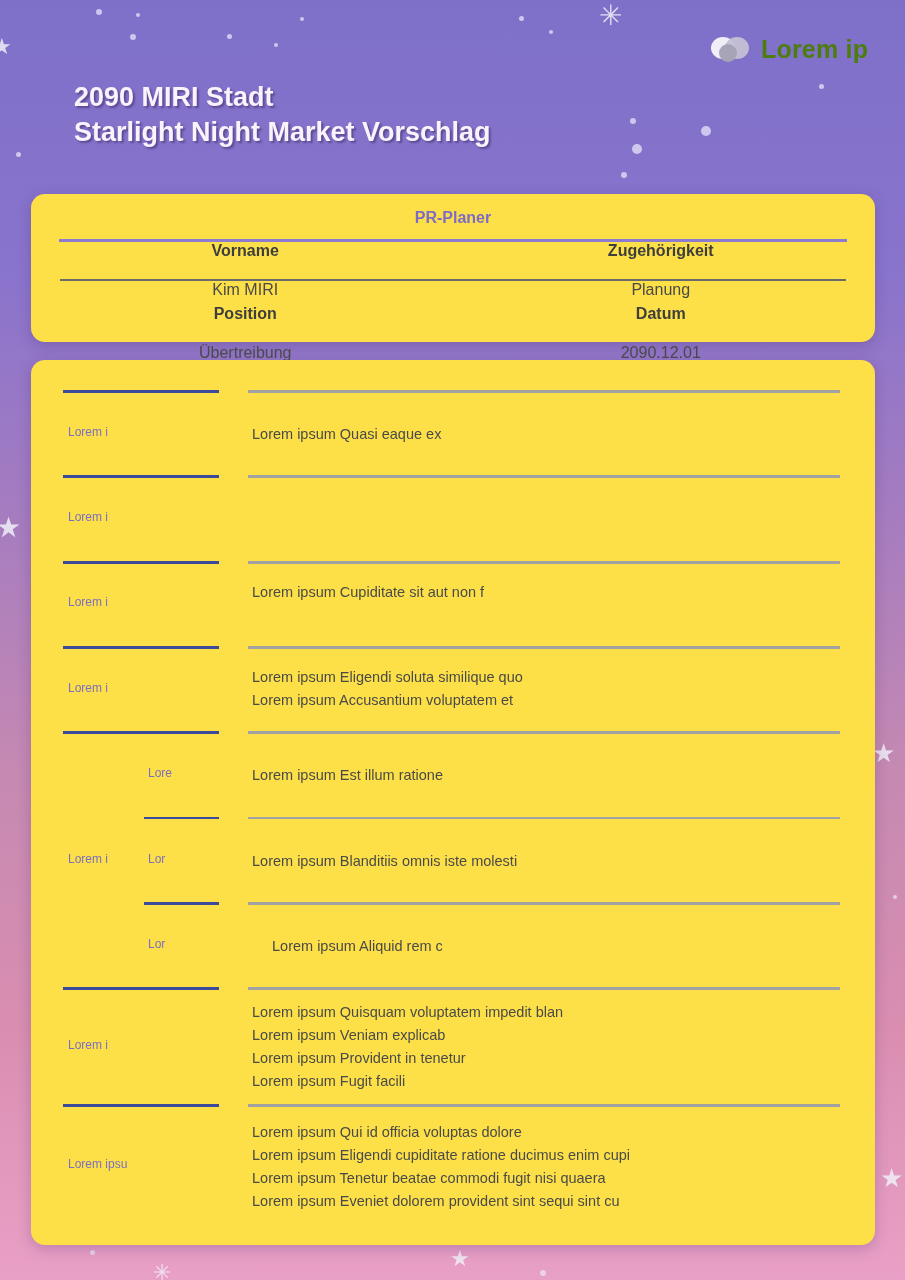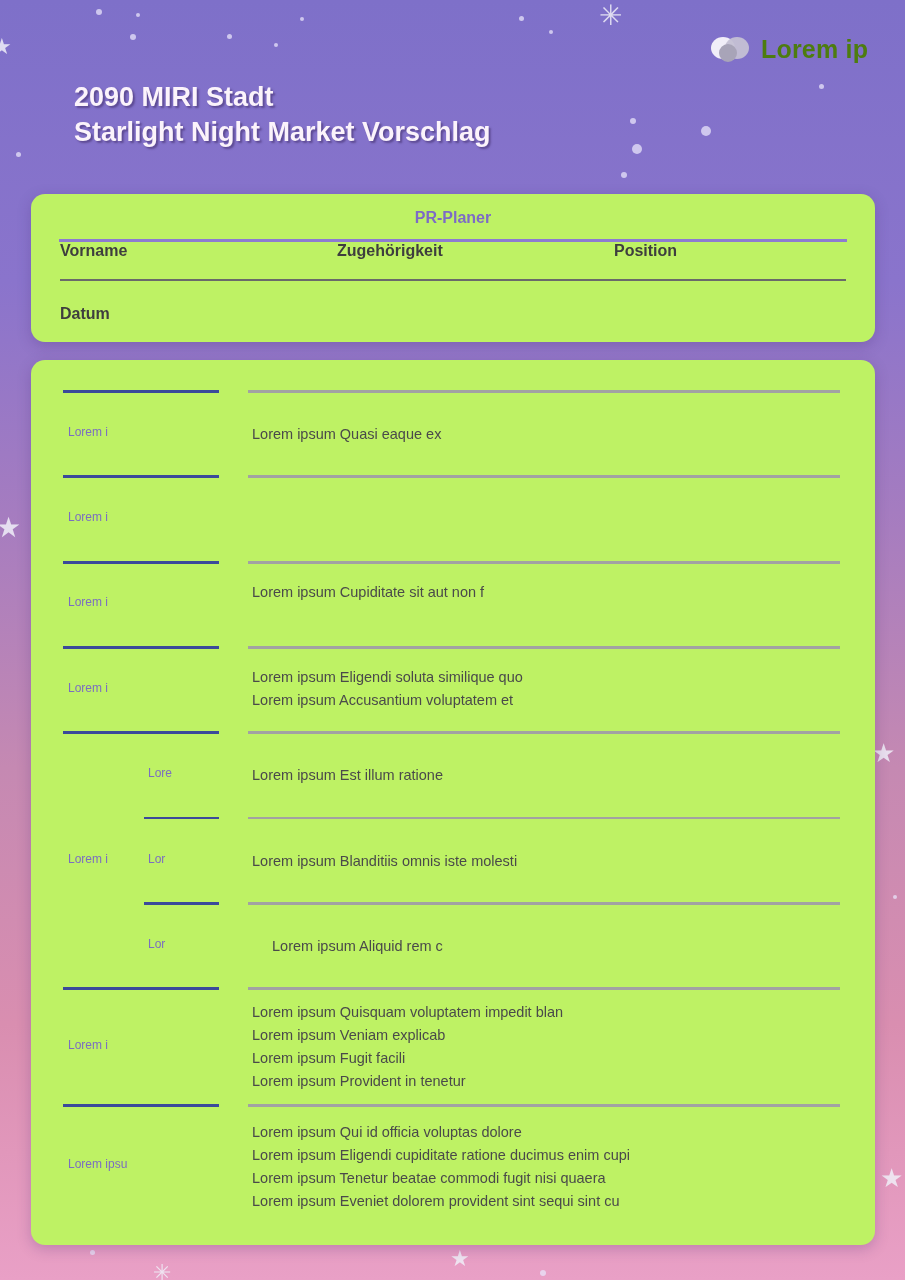--- a/index.html
+++ b/index.html
@@ -24,31 +24,31 @@
     .brand-name { color: #4d7c0f; font-size: 25px; font-weight: bold; letter-spacing: 0.2px; }
 
     .title {
       position: absolute; left: 54px; top: 80px;
       color: #fbf3fb; font-size: 27px; font-weight: bold; line-height: 35px;
       text-shadow: 2px 2px 2px rgba(60, 40, 100, 0.55);
       margin-left: 20px;
     }
 
     .card {
-      position: absolute; background: #bef264; border-radius: 14px;
+      position: absolute; background: #fde047; border-radius: 14px;
       box-shadow: 0 4px 14px rgba(70, 40, 110, 0.25);
     }
     .card-top { left: 31px; top: 194px; width: 844px; height: 148px; }
     .planer-title {
       position: absolute; left: 0; width: 100%; top: 15px; text-align: center;
       color: #7d6bc6; font-size: 16px; font-weight: bold;
     }
     .planer-accent { position: absolute; left: 28px; right: 28px; top: 45px; height: 3px; background: #8d7bd1; }
     .planer-grid { position: absolute; left: 29px; right: 29px; top: 48px; }
-    .planer-row { display: grid; grid-template-columns: repeat(3, 1fr); text-align: left; gap: 45px; }
+    .planer-row { display: grid; grid-template-columns: repeat(2, 1fr); text-align: center; gap: 45px; }
     .planer-head { height: 39px; align-items: center; border-bottom: 2px solid #6a6a6a; }
     .planer-head span { color: #3e3e3e; font-size: 16px; font-weight: bold; }
     .planer-body { height: 48px; align-items: center; }
     .planer-body span { color: #4a4a4a; font-size: 16px; }
 
     .card-main { left: 31px; top: 360px; width: 844px; height: 885px; }
     .line-l { position: absolute; height: 3px; background: #3b4a9a; }
     .line-r { position: absolute; left: 217px; width: 592px; height: 3px; background: #a2a2a2; }
     .lbl { position: absolute; color: #7b6ec0; font-size: 12px; }
     .desc { position: absolute; left: 221px; color: #4a4a4a; font-size: 14.5px; line-height: 23px; }
@@ -100,20 +100,26 @@
 <div class="card card-top">
   <div class="planer-title">PR-Planer</div>
   <div class="planer-accent"></div>
   <div class="planer-grid">
     <div class="planer-row planer-head">
       <span>Vorname</span>
       <span>Zugehörigkeit</span>
       <span>Position</span>
       <span>Datum</span>
     </div>
+    <div class="planer-row planer-body">
+      <span>Kim MIRI</span>
+      <span>Planung</span>
+      <span>Übertreibung</span>
+      <span>2090.12.01</span>
+    </div>
   </div>
 </div>
 
 <div class="card card-main">
 
   <div class="line-l" style="left:32px;width:156px;top:30px;"></div>
   <div class="line-r" style="top:30px;"></div>
   <div class="lbl" style="left:37px;top:65px;">Lorem i</div>
   <div class="desc" style="top:63px;">
     <div>Lorem ipsum Quasi eaque ex</div>
@@ -160,22 +166,22 @@
   <div class="desc" style="top:575px;margin-left:20px;">
     <div>Lorem ipsum Aliquid rem c</div>
   </div>
 
   <div class="line-l" style="left:32px;width:156px;top:627px;"></div>
   <div class="line-r" style="top:627px;"></div>
   <div class="lbl" style="left:37px;top:678px;">Lorem i</div>
   <div class="desc" style="top:641px;">
     <div>Lorem ipsum Quisquam voluptatem impedit blan</div>
     <div>Lorem ipsum Veniam explicab</div>
+    <div>Lorem ipsum Provident in tenetur</div>
     <div>Lorem ipsum Fugit facili</div>
-    <div>Lorem ipsum Provident in tenetur</div>
   </div>
 
   <div class="line-l" style="left:32px;width:156px;top:744px;"></div>
   <div class="line-r" style="top:744px;"></div>
   <div class="lbl" style="left:37px;top:797px;">Lorem ipsu</div>
   <div class="desc" style="top:761px;">
     <div>Lorem ipsum Qui id officia voluptas dolore</div>
     <div>Lorem ipsum Eligendi cupiditate ratione ducimus enim cupi</div>
     <div>Lorem ipsum Tenetur beatae commodi fugit nisi quaera</div>
     <div>Lorem ipsum Eveniet dolorem provident sint sequi sint cu</div>

